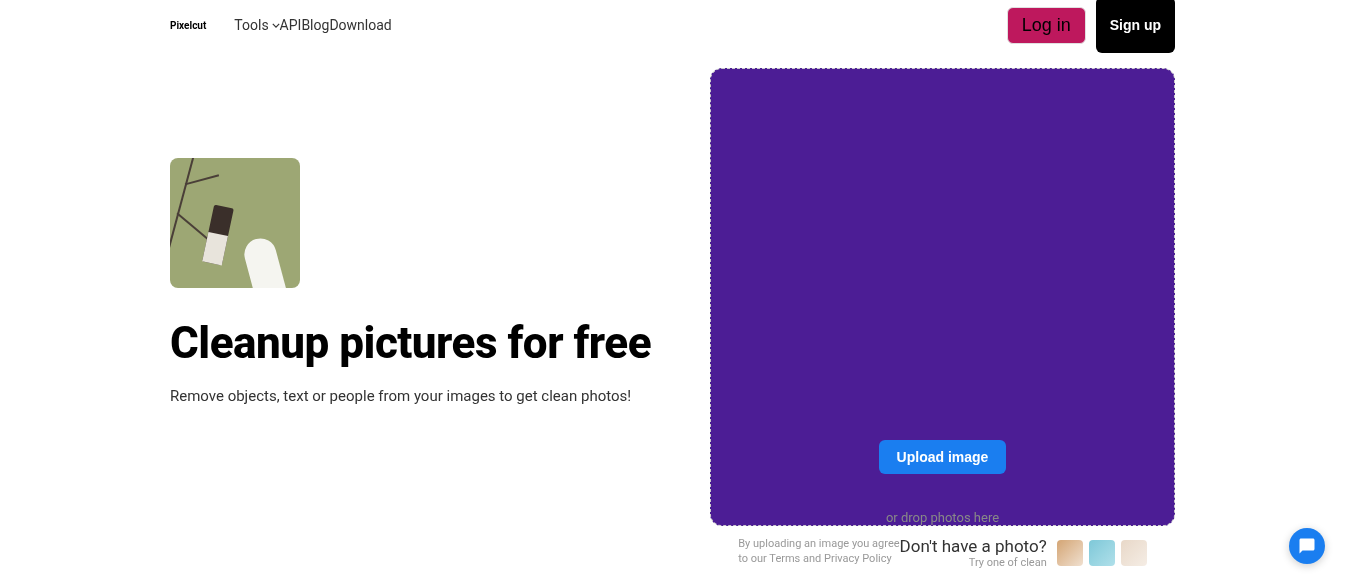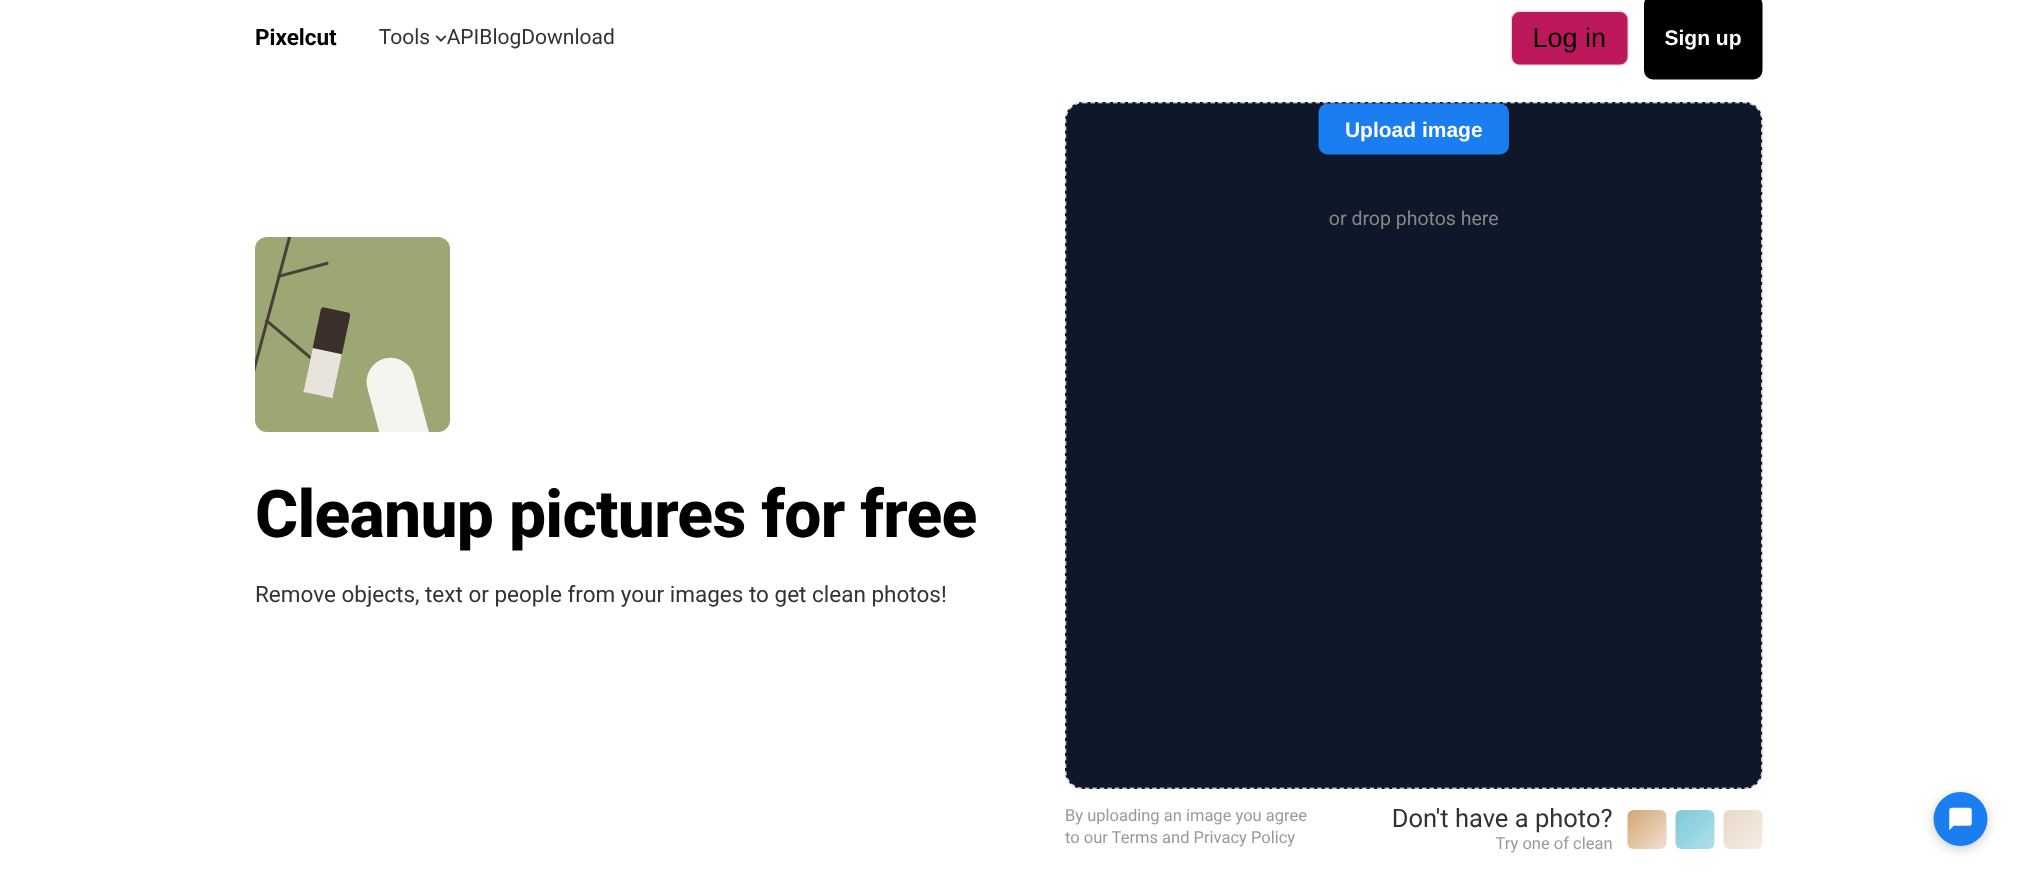--- a/index.html
+++ b/index.html
@@ -27,21 +27,21 @@
     }
     
     .header-left {
       display: flex;
       align-items: center;
       gap: 28px;
     }
     
     .logo {
       font-weight: 700;
-      font-size: 15px;
+      font-size: 10px;
       color: #000;
     }
     
     .nav-links {
       display: flex;
       align-items: center;
     }
     
     .nav-link {
       font-size: 14px;
@@ -187,26 +187,26 @@
     
     .right-panel {
       flex: 1;
       display: flex;
       flex-direction: column;
     }
     
     .dropzone {
       border: 1px dashed #cccccc;
       border-radius: 12px;
-      background: #0f172a;
+      background: #4c1d95;
       height: 458px;
       display: flex;
       flex-direction: column;
       align-items: center;
-      justify-content: flex-start;
+      justify-content: flex-end;
       gap: 12px;
     }
     
     .btn-upload {
       padding: 9px 18px;
       background: #1a7ef0;
       color: #fff;
       border: none;
       border-radius: 6px;
       font-size: 14px;
@@ -215,21 +215,21 @@
     }
     
     .drop-text {
       font-size: 13px;
       color: #888;
       margin-top: 24px;
     }
     
     .below-dropzone {
       display: flex;
-      justify-content: space-between;
+      justify-content: center;
       align-items: flex-start;
       padding-top: 10px;
     }
     
     .terms-text {
       font-size: 11px;
       color: #999;
       line-height: 1.4;
     }
     

